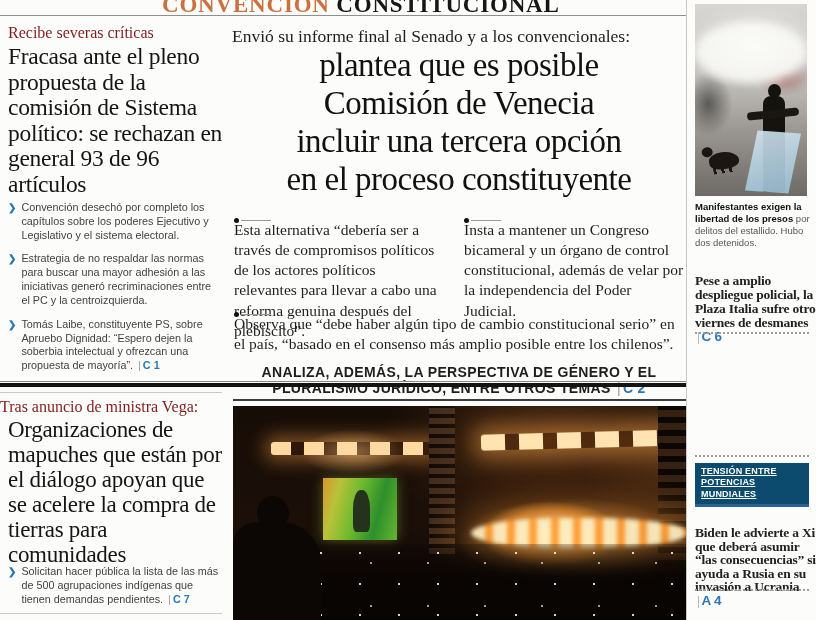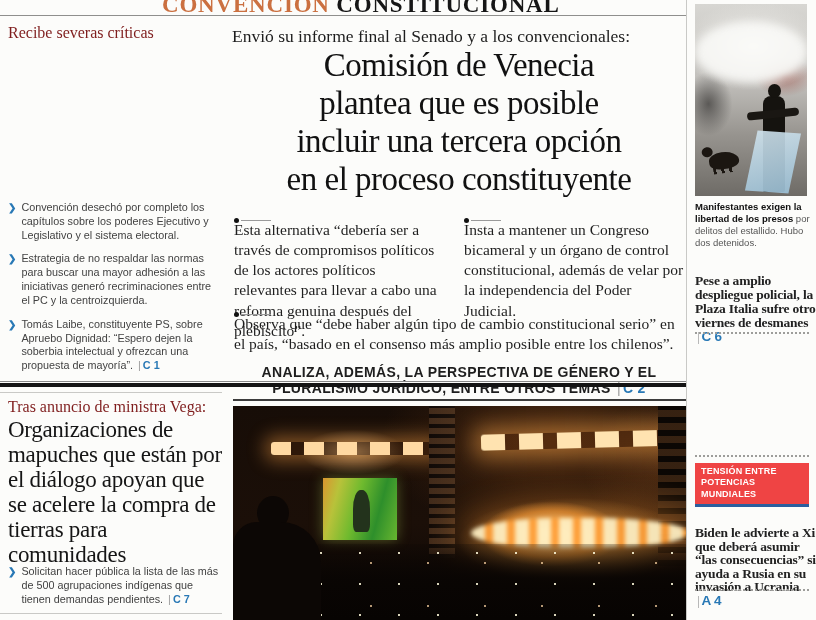--- a/index.html
+++ b/index.html
@@ -33,21 +33,21 @@
   .refsep{color:#9a9a9a;font-weight:normal;padding:0 2px;}
 
   
   .big-rule{left:0;top:381px;width:686px;height:6px;
     background:linear-gradient(180deg,#888 0 1px,transparent 1px 2px,#141414 2px 6px);}
   .lb-hairline{left:0;top:392px;width:222px;height:1px;background:#c9c9c6;}
   .bottom-hairline{left:0;top:613px;width:222px;height:1px;background:#c9c9c6;}
   .photo-rule{left:233px;top:399px;width:453px;height:2px;background:#3c3c3c;}
 
   
-  .lb-kicker{top:398px;left:8px;width:216px;}
+  .lb-kicker{top:398px;left:0;width:216px;}
   .lb-headline{top:417px;left:8px;width:220px;font-size:23px;}
   .lb-bullet{top:565px;left:8px;width:214px;}
 
   
   .ms-kicker{top:26px;left:232px;width:454px;text-align:left;font-size:17.5px;color:#1d1d1d;}
   .ms-headline{top:47px;left:232px;width:454px;text-align:center;font-size:33px;line-height:1.15;color:#111;letter-spacing:-.5px;}
   .ms-headline span{display:block;}
   .marker{height:6px;}
   .marker .dot{display:inline-block;width:5px;height:5px;border-radius:50%;background:#111;vertical-align:middle;}
   .marker .dash{display:inline-block;width:30px;height:1px;background:#9a9a9a;vertical-align:middle;margin-left:2px;}
@@ -115,58 +115,59 @@
 
   .sb-caption{left:695px;top:201px;width:119px;font-family:"Liberation Sans",sans-serif;font-size:9.5px;line-height:1.26;color:#555;}
   .sb-caption b{color:#111;}
   .sb-hl{font-size:13.5px;line-height:14px;font-weight:bold;color:#222;letter-spacing:-.2px;margin-top:28px;}
   .sb-h1{left:695px;top:246px;width:121px;}
   .sb-h2{left:695px;top:341px;width:121px;}
   .sb-h3{left:695px;top:498px;width:121px;line-height:13.5px;}
   .sb-h4{left:695px;top:599px;width:121px;font-size:18px;}
   .dotted{height:0;border-top:2px dotted #9d9d9a;width:114px;left:695px;}
   .sb-dot1{top:332px;} .sb-dot2{top:455px;} .sb-dot3{top:589px;}
-  .badge{left:695px;top:463px;width:103px;padding:3px 5px 4px 6px;background:#ef4444;border-bottom:3px solid #2b5f9e;
-    font-family:"Liberation Sans",sans-serif;font-size:9px;font-weight:bold;color:#fff;line-height:1.25;letter-spacing:.2px;}
+  .badge{left:695px;top:463px;width:103px;padding:3px 5px 4px 6px;background:#0c4a6e;border-bottom:3px solid #2b5f9e;
+    font-family:"Liberation Sans",sans-serif;font-size:9px;font-weight:bold;color:#fff;line-height:1.25;letter-spacing:.2px;text-decoration:underline;}
   .badge span{display:block;}
 </style>
 </head>
 <body>
 
 <div id="page">
 
   <div class="abs mast-text">
     <span class="mast-orange">CONVENCIÓN</span>
     <span class="mast-black"> CONSTITUCIONAL</span>
   </div>
   <div class="abs mast-rule"></div>
   <div class="abs vdiv"></div>
 
   <div class="abs kicker lt-kicker">Recibe severas críticas</div>
+  <div class="abs hl lt-headline">Fracasa ante el pleno propuesta de la comisión de Sistema político: se rechazan en general 93 de 96 artículos</div>
   <div class="abs bullets lt-bullets">
     <div class="bullet">
       <span class="arrow">❯</span>
       <span>Convención desechó por completo los capítulos sobre los poderes Ejecutivo y Legislativo y el sistema electoral.</span>
     </div>
     <div class="bullet">
       <span class="arrow">❯</span>
       <span>Estrategia de no respaldar las normas para buscar una mayor adhesión a las iniciativas generó recriminaciones entre el PC y la centroizquierda.</span>
     </div>
     <div class="bullet">
       <span class="arrow">❯</span>
       <span><span>Tomás Laibe, constituyente PS, sobre Apruebo Dignidad: “Espero dejen la soberbia intelectual y ofrezcan una propuesta de mayoría”.</span>
         <span class="refsep">|</span><span class="ref">C 1</span>
       </span>
     </div>
   </div>
 
   <div class="abs ms-kicker">Envió su informe final al Senado y a los convencionales:</div>
   <div class="abs ms-headline">
+    <span>plantea que es posible</span>
     <span>Comisión de Venecia</span>
-    <span>plantea que es posible</span>
     <span>incluir una tercera opción</span>
     <span>en el proceso constituyente</span>
   </div>
   <div class="abs marker mk-left"><span class="dot"></span><span class="dash"></span></div>
   <div class="abs marker mk-right"><span class="dot"></span><span class="dash"></span></div>
   <div class="abs deck deck-left">Esta alternativa “debería ser a través de compromisos políticos de los actores políticos relevantes para llevar a cabo una reforma genuina después del plebiscito”.</div>
   <div class="abs deck deck-right">Insta a mantener un Congreso bicameral y un órgano de control constitucional, además de velar por la independencia del Poder Judicial.</div>
   <div class="abs marker mk-wide"><span class="dot"></span><span class="dash"></span></div>
   <div class="abs deck deck-wide">Observa que “debe haber algún tipo de cambio constitucional serio” en el país, “basado en el consenso más amplio posible entre los chilenos”.</div>
   <div class="abs ms-footer">

